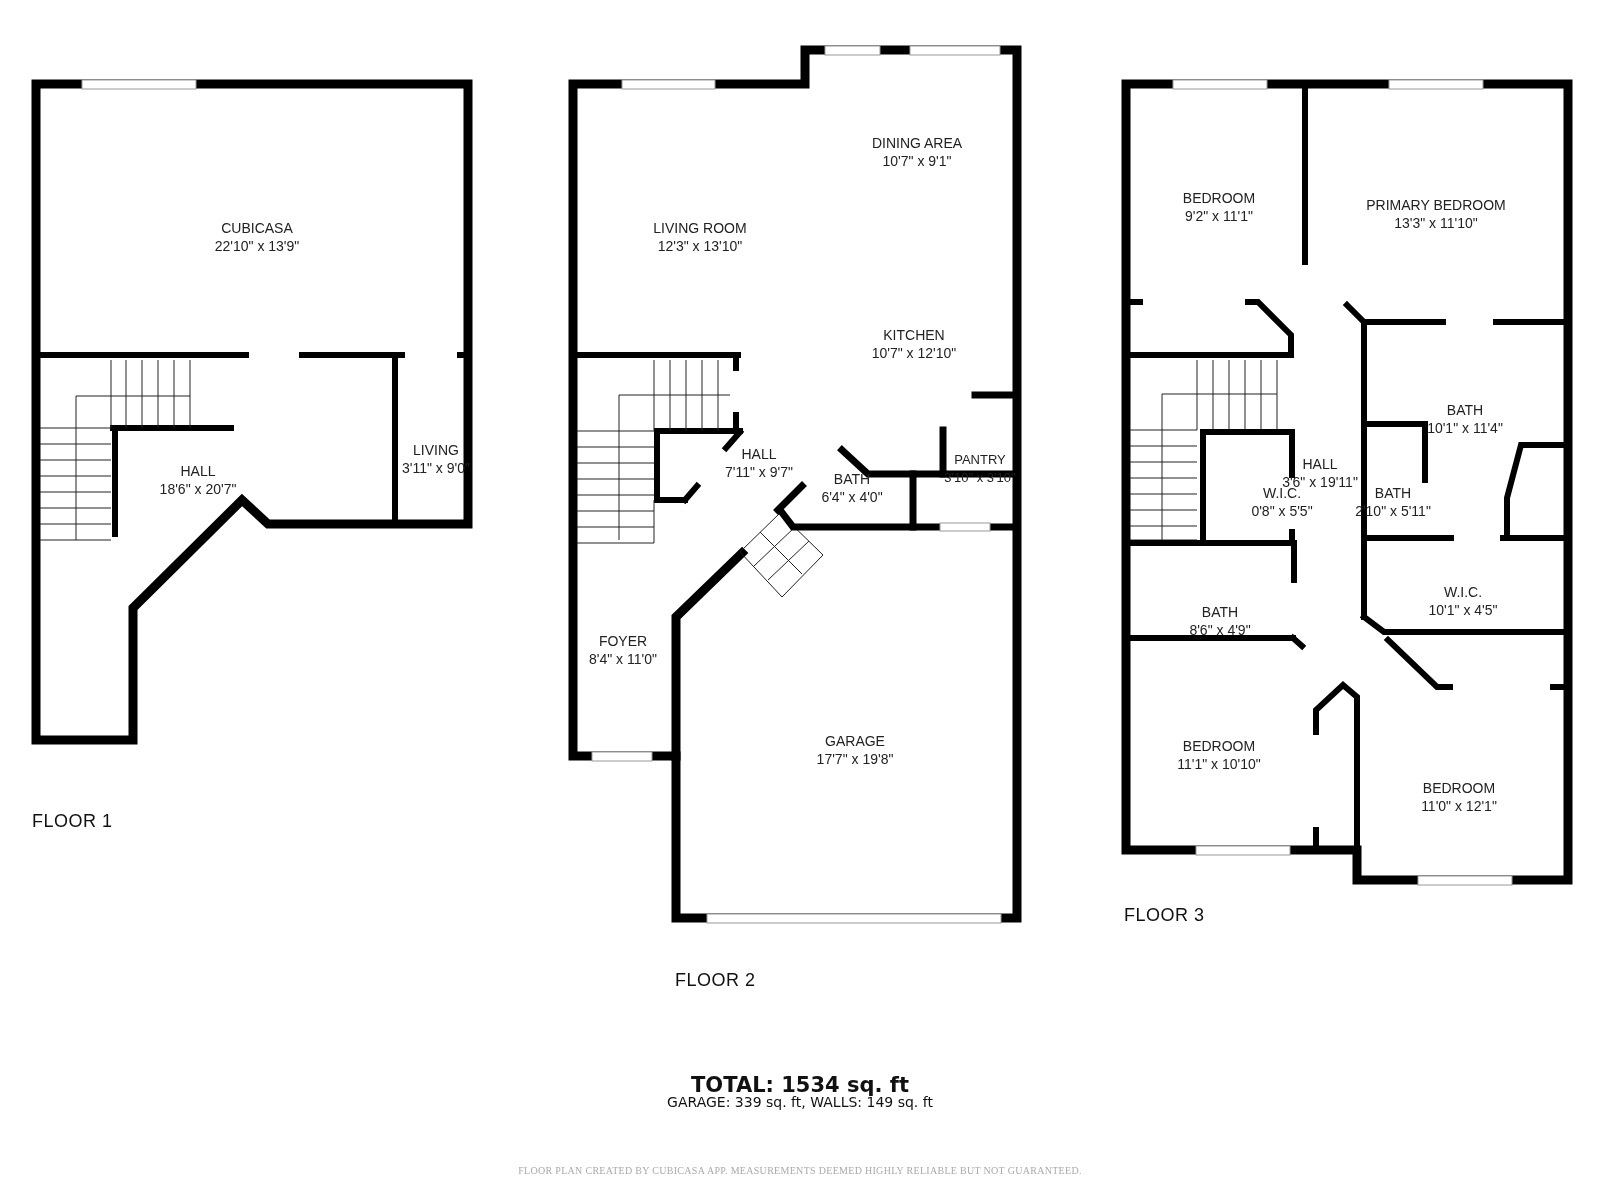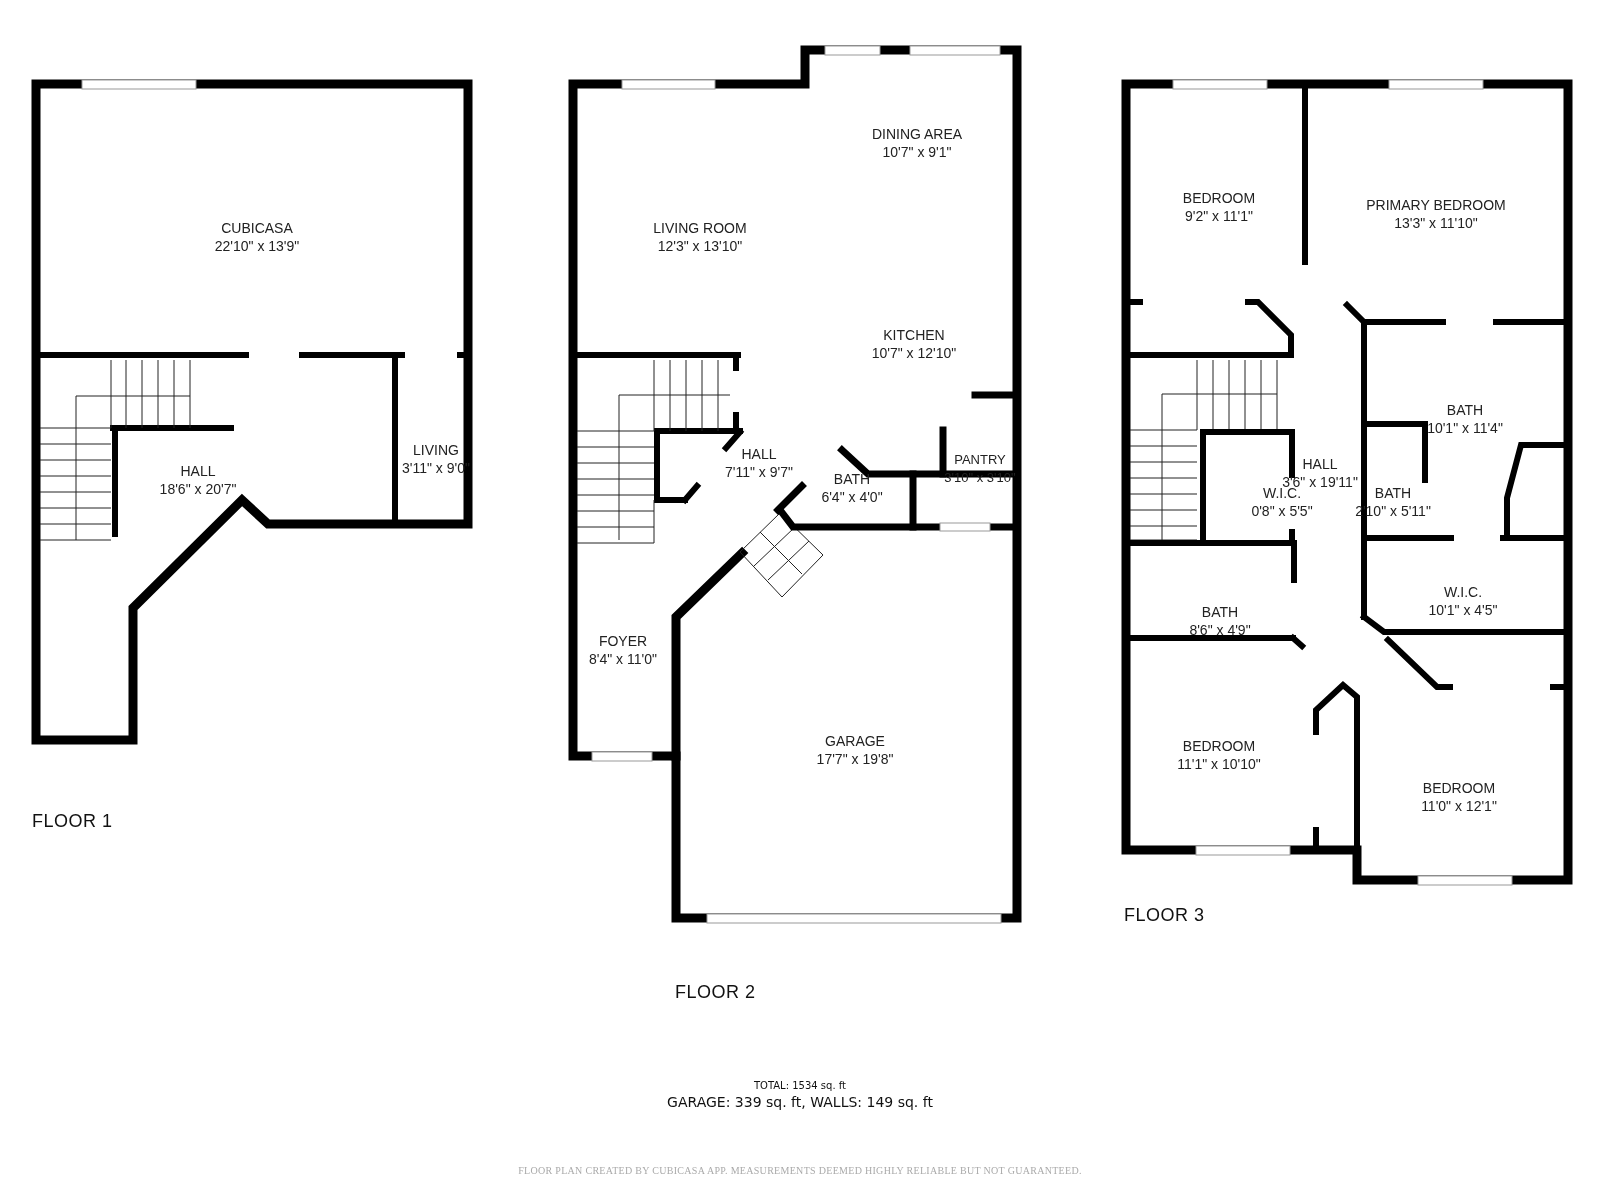--- a/index.html
+++ b/index.html
@@ -5,21 +5,21 @@
   html, body { margin: 0; padding: 0; background: #ffffff; }
   body { width: 1600px; height: 1200px; position: relative; overflow: hidden; font-family: "Liberation Sans", sans-serif; color: #1a1a1a; }
   svg.plan { position: absolute; left: 0; top: 0; width: 1600px; height: 1200px; }
   .wline { stroke: #000; fill: none; stroke-linecap: square; }
   .stair { stroke: #222; stroke-width: 1; fill: none; }
   .window { fill: #fff; stroke: #999; stroke-width: 1; }
   .room-label { position: absolute; text-align: center; font-size: 14px; line-height: 18px; color: #222; white-space: nowrap; transform: translateX(-50%); }
   .room-label .dim { display: block; }
   .floor-label { position: absolute; font-size: 18px; letter-spacing: 0.5px; color: #111; }
   .summary { position: absolute; left: 0; width: 1600px; text-align: center; font-family: "DejaVu Sans", sans-serif; font-size: 14px; line-height: 17px; color: #111; }
-  .summary .total { font-weight: normal; font-size: 10px; }
+  .summary .total { font-weight: bold; font-size: 21px; }
   .disclaimer { position: absolute; left: 0; width: 1600px; top: 1165px; text-align: center; font-family: Liberation Serif, serif; font-size: 10px; color: #aaaaaa; letter-spacing: 0.3px; }
 </style>
 </head>
 <body>
 
 <svg class="plan" viewBox="0 0 1600 1200" xmlns="http://www.w3.org/2000/svg">
 
   <g>
 
     <path class="wline" stroke-width="9" d="M36,84 L468,84 L468,524 L268,524 L242,500 L133,608 L133,740 L36,740 Z"></path>
@@ -178,21 +178,21 @@
 <div class="room-label" style="left:198px; top:462px;">
   <span>HALL</span>
   <span class="dim">18'6" x 20'7"</span>
 </div>
 <div class="room-label" style="left:436px; top:441px;">
   <span>LIVING</span>
   <span class="dim">3'11" x 9'0"</span>
 </div>
 <div class="floor-label" style="left:32px; top:811px;">FLOOR 1</div>
 
-<div class="room-label" style="left:917px; top:125px;">
+<div class="room-label" style="left:917px; top:134px;">
   <span>DINING AREA</span>
   <span class="dim">10'7" x 9'1"</span>
 </div>
 <div class="room-label" style="left:700px; top:219px;">
   <span>LIVING ROOM</span>
   <span class="dim">12'3" x 13'10"</span>
 </div>
 <div class="room-label" style="left:914px; top:326px;">
   <span>KITCHEN</span>
   <span class="dim">10'7" x 12'10"</span>
@@ -210,21 +210,21 @@
   <span class="dim">6'4" x 4'0"</span>
 </div>
 <div class="room-label" style="left:623px; top:632px;">
   <span>FOYER</span>
   <span class="dim">8'4" x 11'0"</span>
 </div>
 <div class="room-label" style="left:855px; top:732px;">
   <span>GARAGE</span>
   <span class="dim">17'7" x 19'8"</span>
 </div>
-<div class="floor-label" style="left:675px; top:970px;margin-top:12px;">FLOOR 2</div>
+<div class="floor-label" style="left:675px; top:970px;">FLOOR 2</div>
 
 <div class="room-label" style="left:1219px; top:189px;">
   <span>BEDROOM</span>
   <span class="dim">9'2" x 11'1"</span>
 </div>
 <div class="room-label" style="left:1436px; top:196px;">
   <span>PRIMARY BEDROOM</span>
   <span class="dim">13'3" x 11'10"</span>
 </div>
 <div class="room-label" style="left:1465px; top:401px;">

